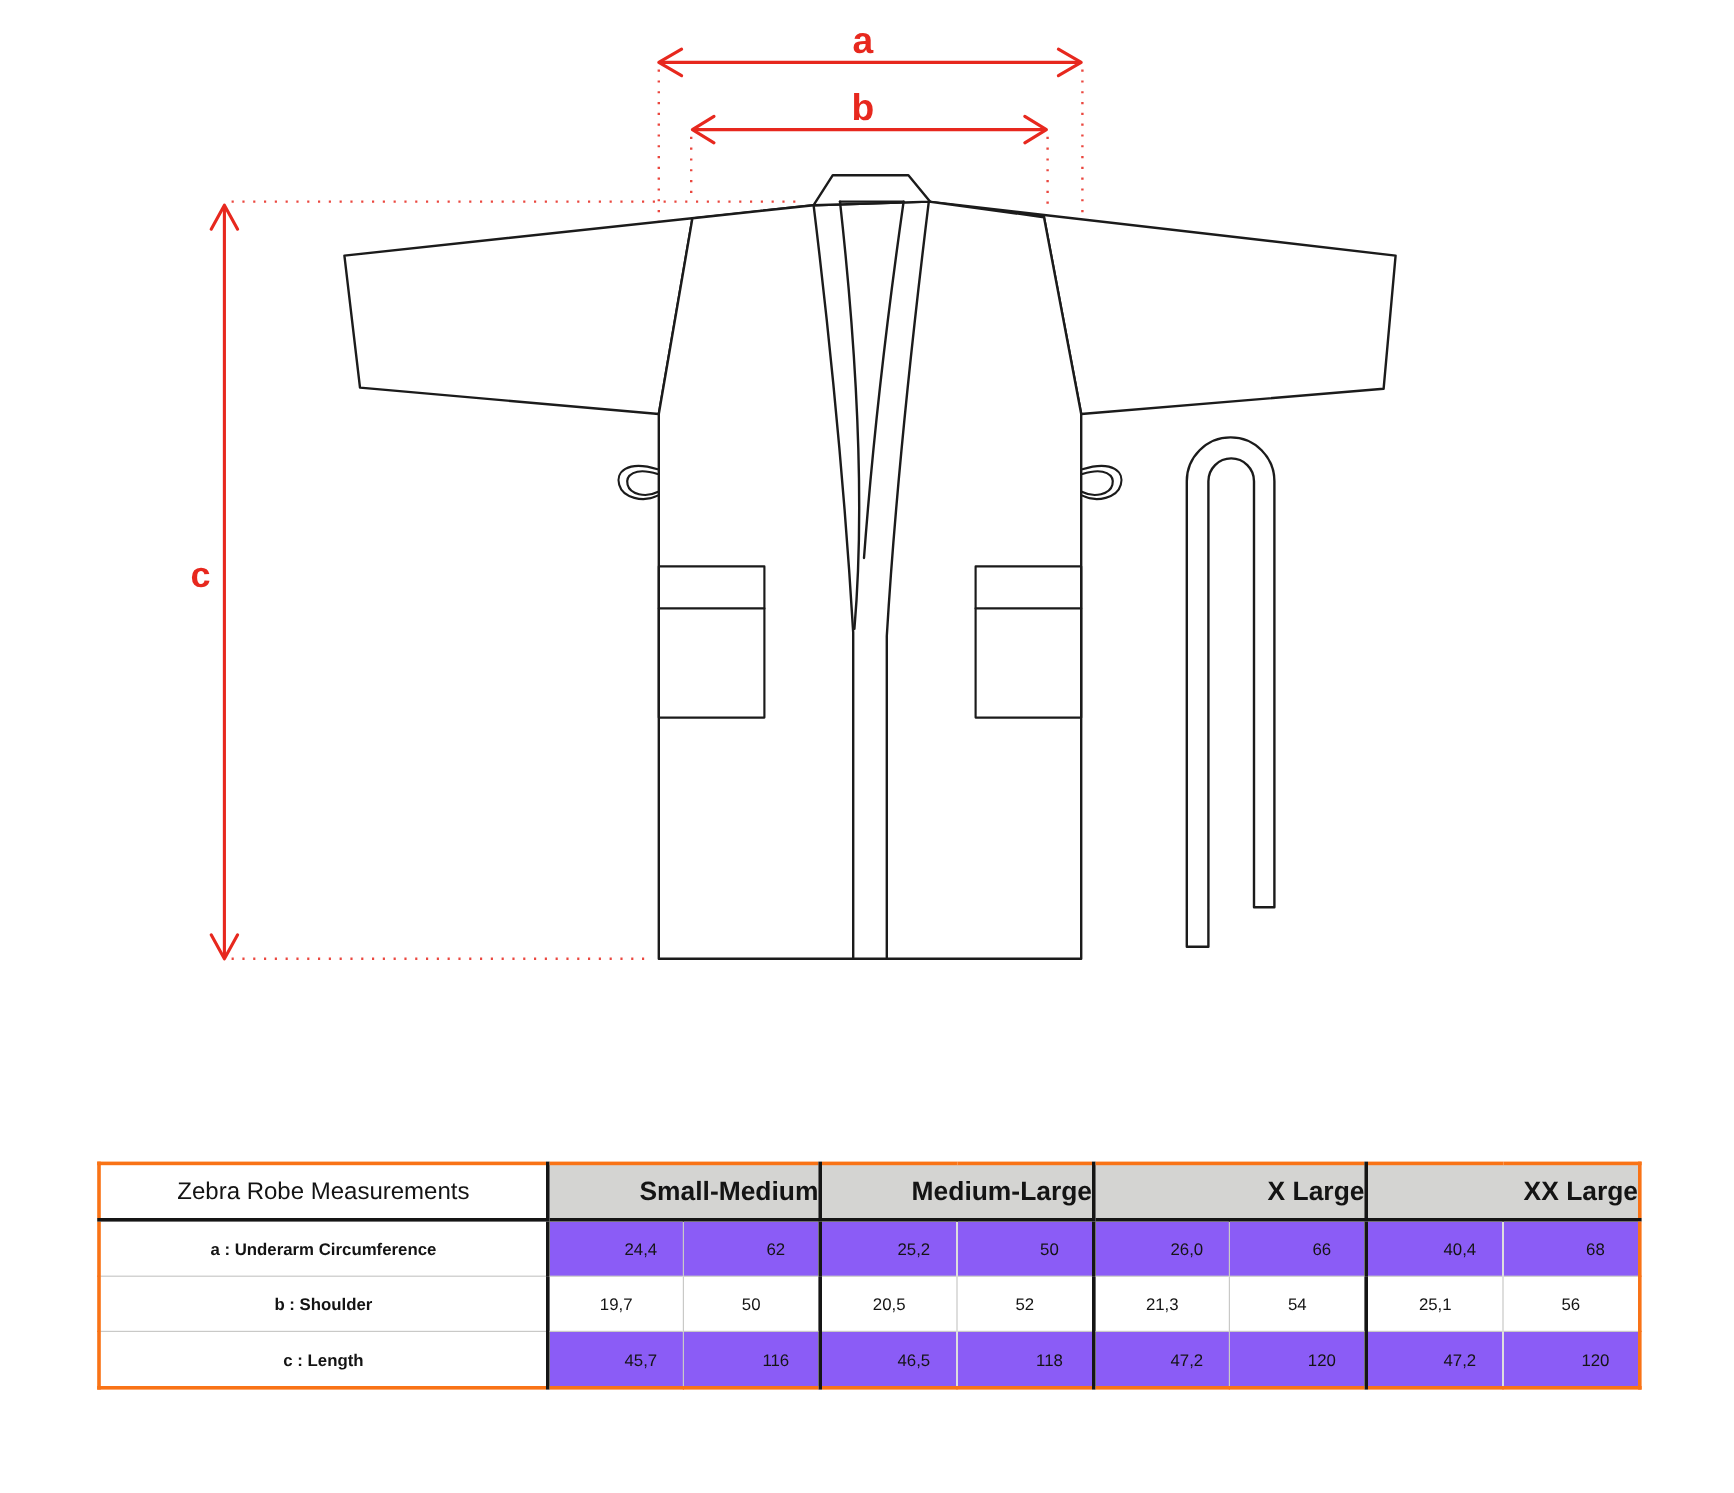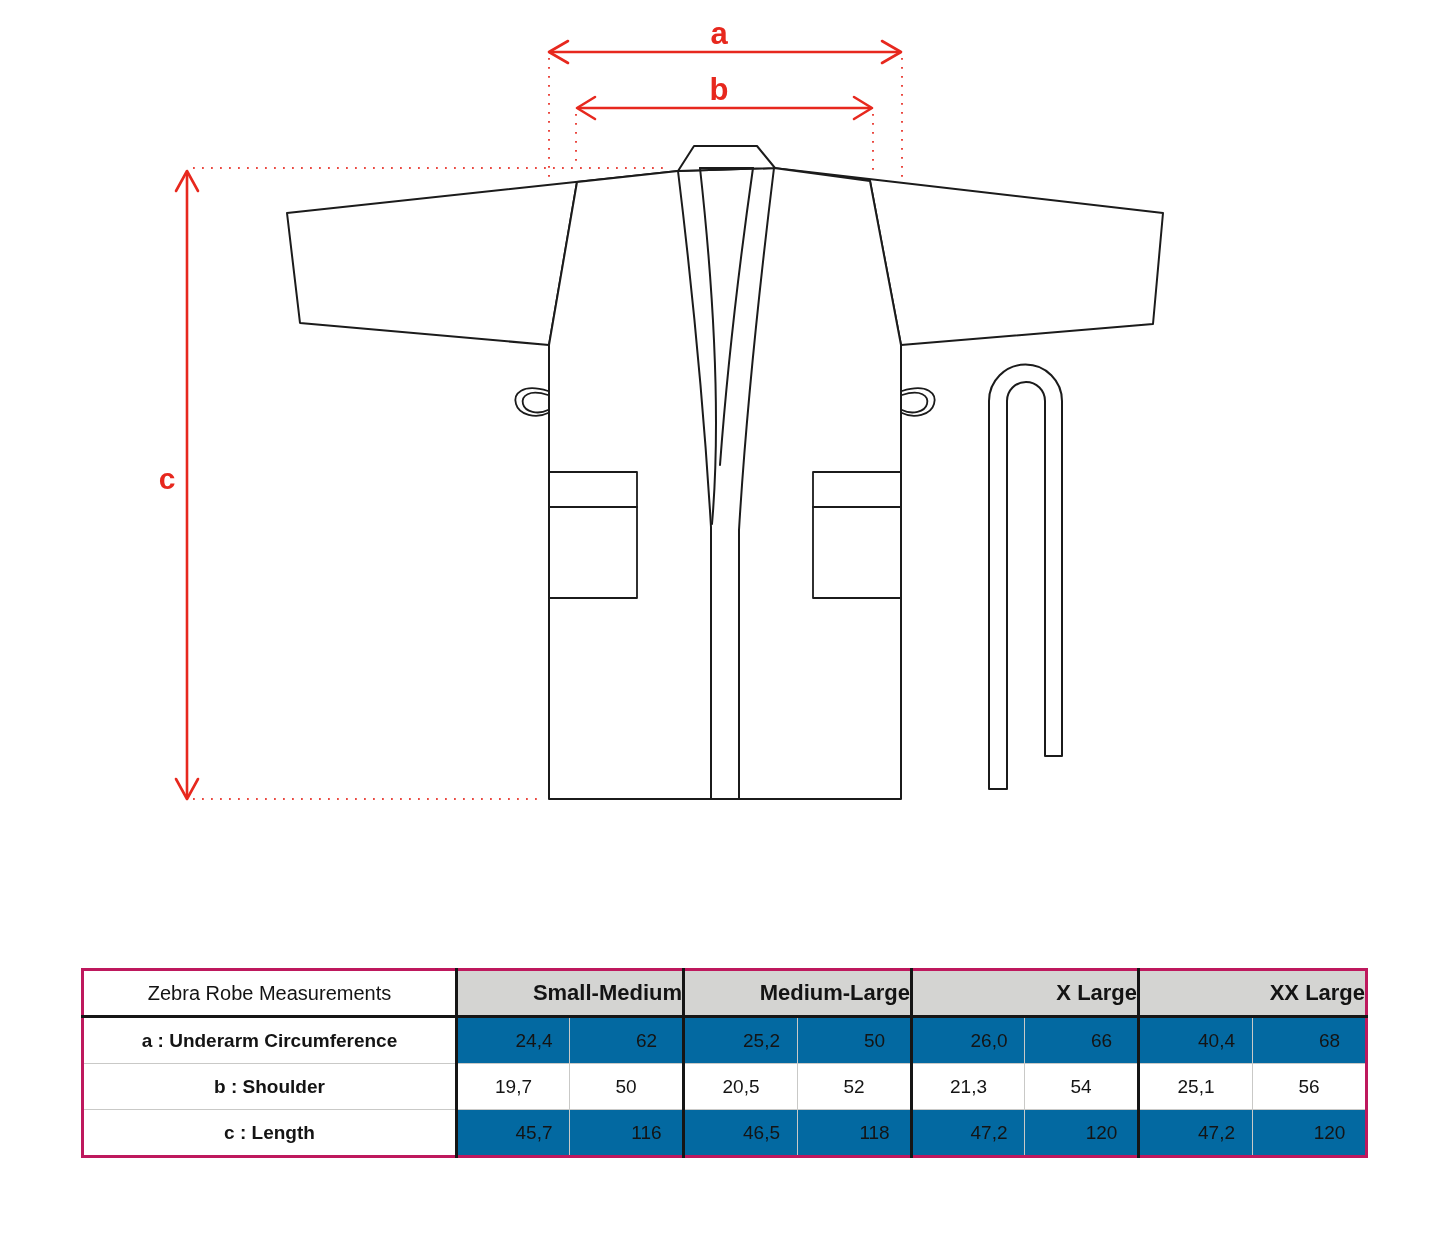--- a/index.html
+++ b/index.html
@@ -5,30 +5,30 @@
   html,body{margin:0;padding:0;background:#fff;}
   .canvas{position:relative;width:1445px;height:1244px;background:#ffffff;overflow:hidden;
           font-family:"Liberation Sans",sans-serif;}
   .diagram-svg{position:absolute;left:0;top:0;}
 
   
   .table-wrap{position:absolute;left:81px;top:968px;width:1284px;}
   table.size-table{border-collapse:collapse;table-layout:fixed;width:1284px;background:#fff;}
   table.size-table th,table.size-table td{padding:0;margin:0;vertical-align:middle;
       font-family:"Liberation Sans",sans-serif;color:#141414;overflow:hidden;white-space:nowrap;}
-  table.size-table{border:3px solid #be185d;}
+  table.size-table{border:3px solid #f97316;}
   .gsep{border-left:3px solid #151515;}
   .thinsep{border-left:1px solid #c9c9c7;}
   tr.hdr th{height:44px;border-bottom:3px solid #151515;}
   th.size-hdr{background:#d4d4d2;font-size:22px;font-weight:bold;text-align:right;}
   th.title-cell{background:#fff;font-size:20px;font-weight:normal;text-align:center;}
   tr.units td{height:46px;font-size:17px;text-align:center;background:#fff;}
-  tr.datarow td{height:45px;font-size:19px;text-align:center;border-top:1px solid #c9c9c7;}
+  tr.datarow td{height:45px;font-size:14px;text-align:center;border-top:1px solid #c9c9c7;}
   td.rowlabel{font-size:20px;font-weight:bold;text-align:left;padding-left:12px;background:#fff;}
-  tr.stripe td.val{background:#0369a1;padding-left:41px;}
+  tr.stripe td.val{background:#8b5cf6;padding-left:41px;}
   tr.nostripe td.val{background:#ffffff;}
 </style>
 </head>
 <body>
 
 <div class="canvas">
 
   <svg class="diagram-svg" width="1445" height="945" viewBox="0 0 1445 945" xmlns="http://www.w3.org/2000/svg">
 
     <g stroke="#e7281e" stroke-width="2" stroke-dasharray="1.8 7.2" fill="none" opacity="0.85">

